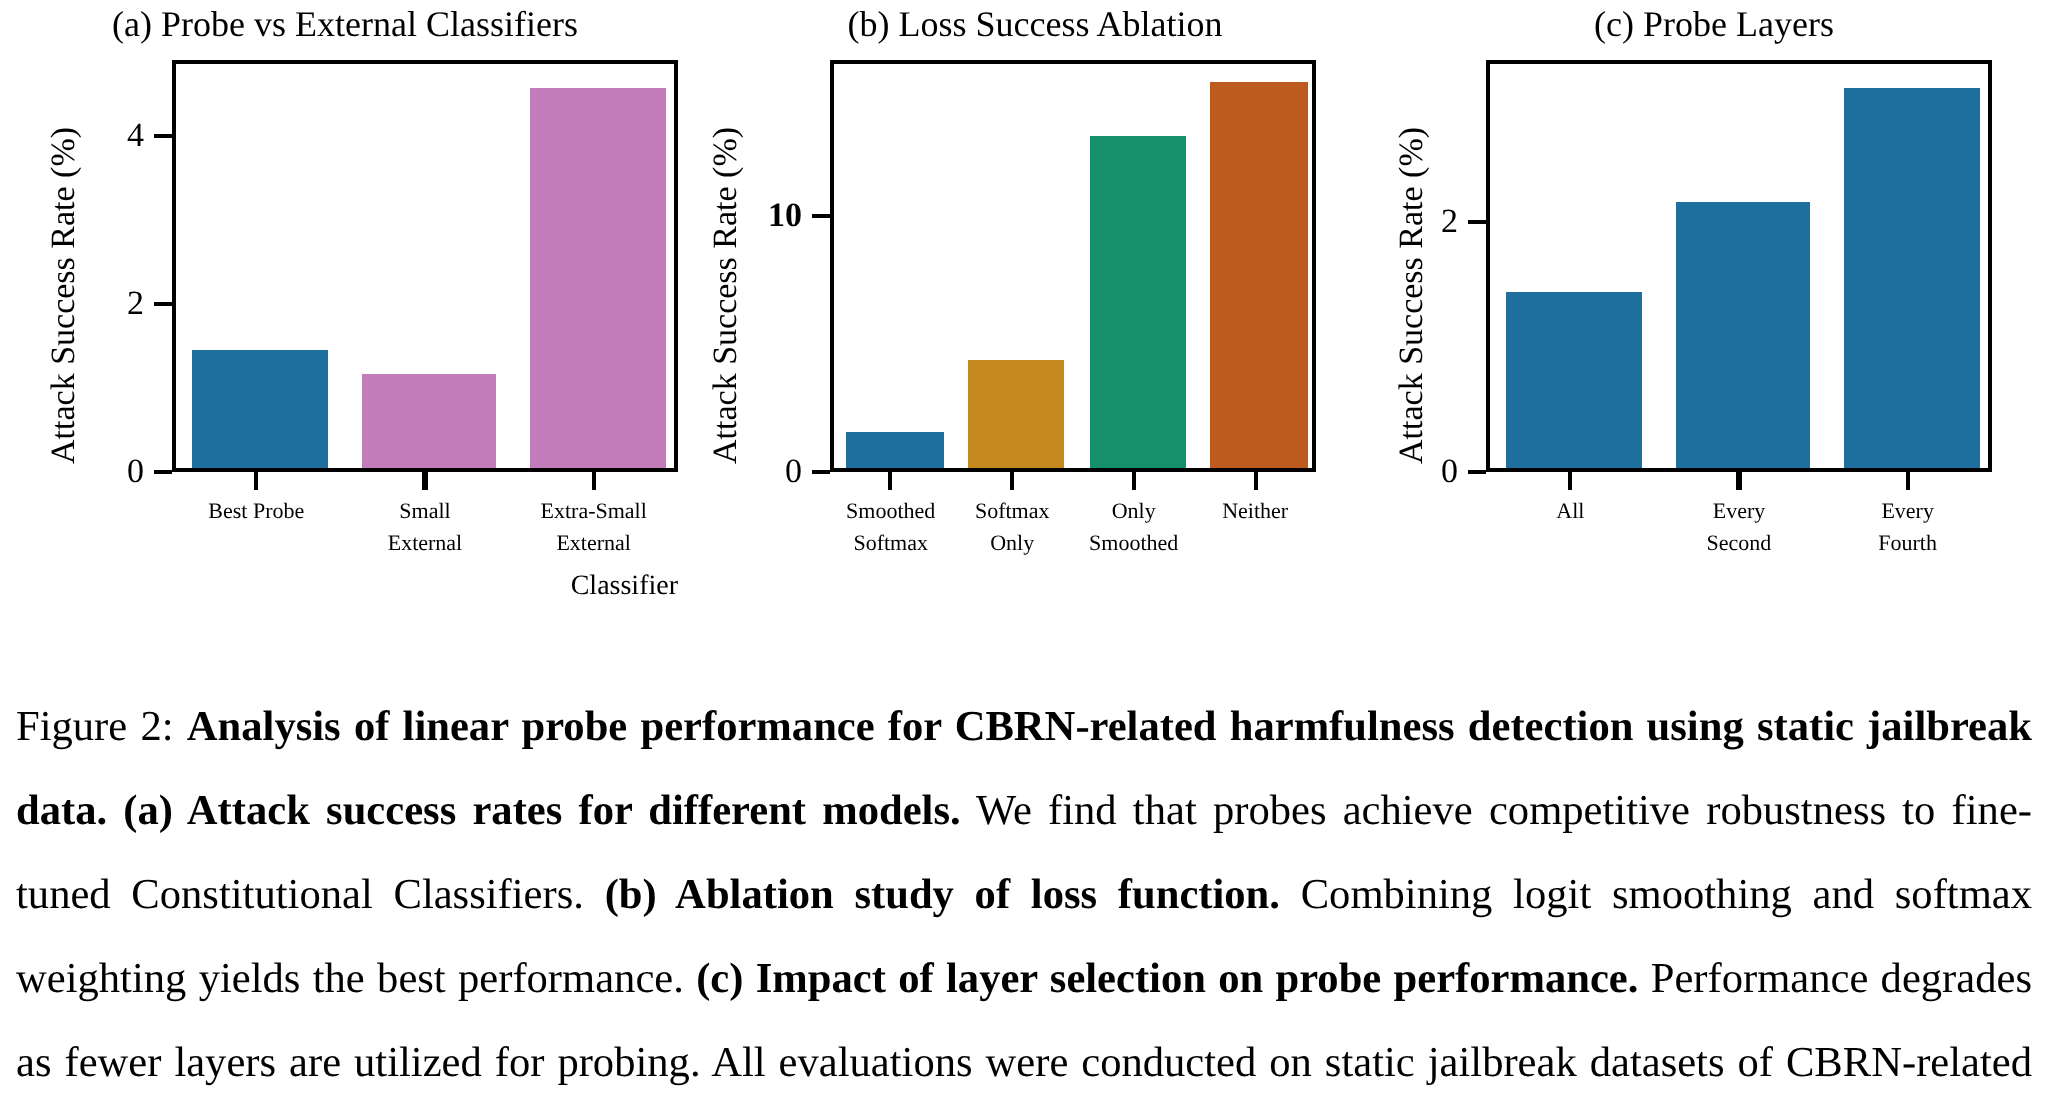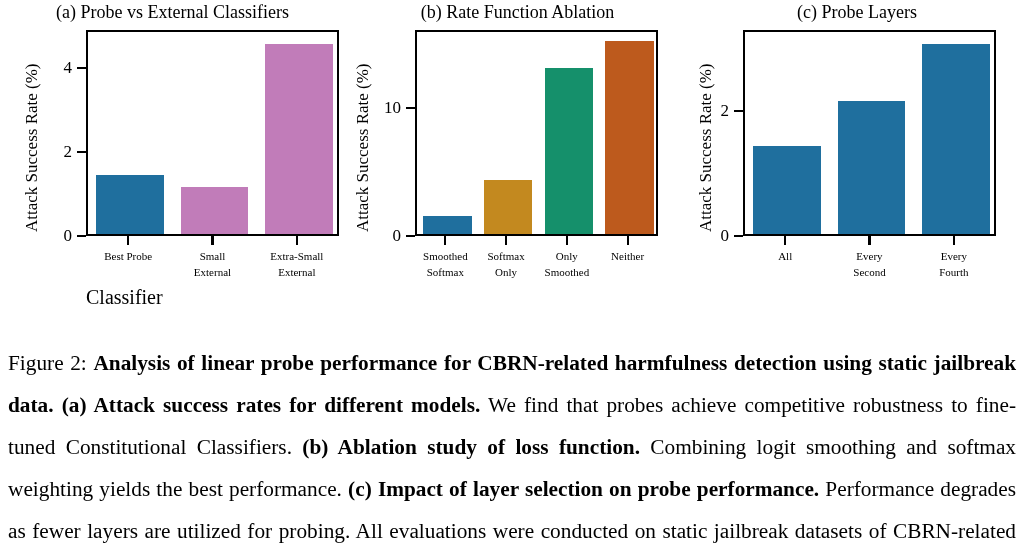--- a/index.html
+++ b/index.html
@@ -79,22 +79,22 @@
   }
   .xtick-label {
     position: absolute;
     font-size: 11px;
     line-height: 15.5px;
     text-align: center;
     white-space: pre-line;
   }
   .xlabel {
     position: absolute;
-    font-size: 20px;
-    text-align: left;
+    font-size: 14px;
+    text-align: right;
     white-space: nowrap;
   }
   .caption {
     position: absolute;
     left: 8px;
     top: 342px;
     width: 1008px;
     font-size: 21.3px;
     line-height: 42px;
     text-align: justify;
@@ -125,32 +125,32 @@
         <div class="xtick-label" style="left: 67.4467px; width: 121.44px; top: 249px;">Best Probe</div>
         <div class="xtick-mark" style="left: 211.4px; top: 236px; height: 9px;"></div>
         <div class="xtick-label" style="left: 151.78px; width: 121.44px; top: 249px;">Small
 External</div>
         <div class="xtick-mark" style="left: 295.733px; top: 236px; height: 9px;"></div>
         <div class="xtick-label" style="left: 236.113px; width: 121.44px; top: 249px;">Extra-Small
 External</div>
         <div class="xlabel" style="left: 86px; width: 253px; top: 286px;">Classifier</div>
       </div>
       <div class="panel" style="left: 345px; width: 345px;">
-        <div class="panel-title">(b) Rate Function Ablation</div>
+        <div class="panel-title">(b) Loss Success Ablation</div>
         <div class="ylabel" style="left: 8px; top: 232px;">Attack Success Rate (%)</div>
         <div class="plotbox" style="left: 70px; top: 30px; width: 243px; height: 206px;">
           <div class="bar" title="Smoothed Softmax: 1.4" style="left: 6.075px; width: 48.6px; height: 17.913px; background: rgb(31, 111, 158);"></div>
           <div class="bar" title="Softmax Only: 4.2" style="left: 66.825px; width: 48.6px; height: 53.7391px; background: rgb(195, 137, 31);"></div>
           <div class="bar" title="Only Smoothed: 13" style="left: 127.575px; width: 48.6px; height: 166.335px; background: rgb(21, 144, 107);"></div>
           <div class="bar" title="Neither: 15.1" style="left: 188.325px; width: 48.6px; height: 193.205px; background: rgb(189, 90, 29);"></div>
         </div>
         <div class="ytick-mark" style="left: 61px; top: 234.9px; width: 9px;"></div>
         <div class="ytick-label" style="left: 10px; width: 46px; top: 227px;">0</div>
         <div class="ytick-mark" style="left: 61px; top: 106.95px; width: 9px;"></div>
-        <div class="ytick-label" style="left: 10px; width: 46px; top: 99.0497px;">10</div>
+        <div class="ytick-label" style="left: 10px; width: 46px; top: 99.0497px; font-weight: bold;">10</div>
         <div class="xtick-mark" style="left: 99.275px; top: 236px; height: 9px;"></div>
         <div class="xtick-label" style="left: 56.635px; width: 87.48px; top: 249px;">Smoothed
 Softmax</div>
         <div class="xtick-mark" style="left: 160.025px; top: 236px; height: 9px;"></div>
         <div class="xtick-label" style="left: 117.385px; width: 87.48px; top: 249px;">Softmax
 Only</div>
         <div class="xtick-mark" style="left: 220.775px; top: 236px; height: 9px;"></div>
         <div class="xtick-label" style="left: 178.135px; width: 87.48px; top: 249px;">Only
 Smoothed</div>
         <div class="xtick-mark" style="left: 281.525px; top: 236px; height: 9px;"></div>

